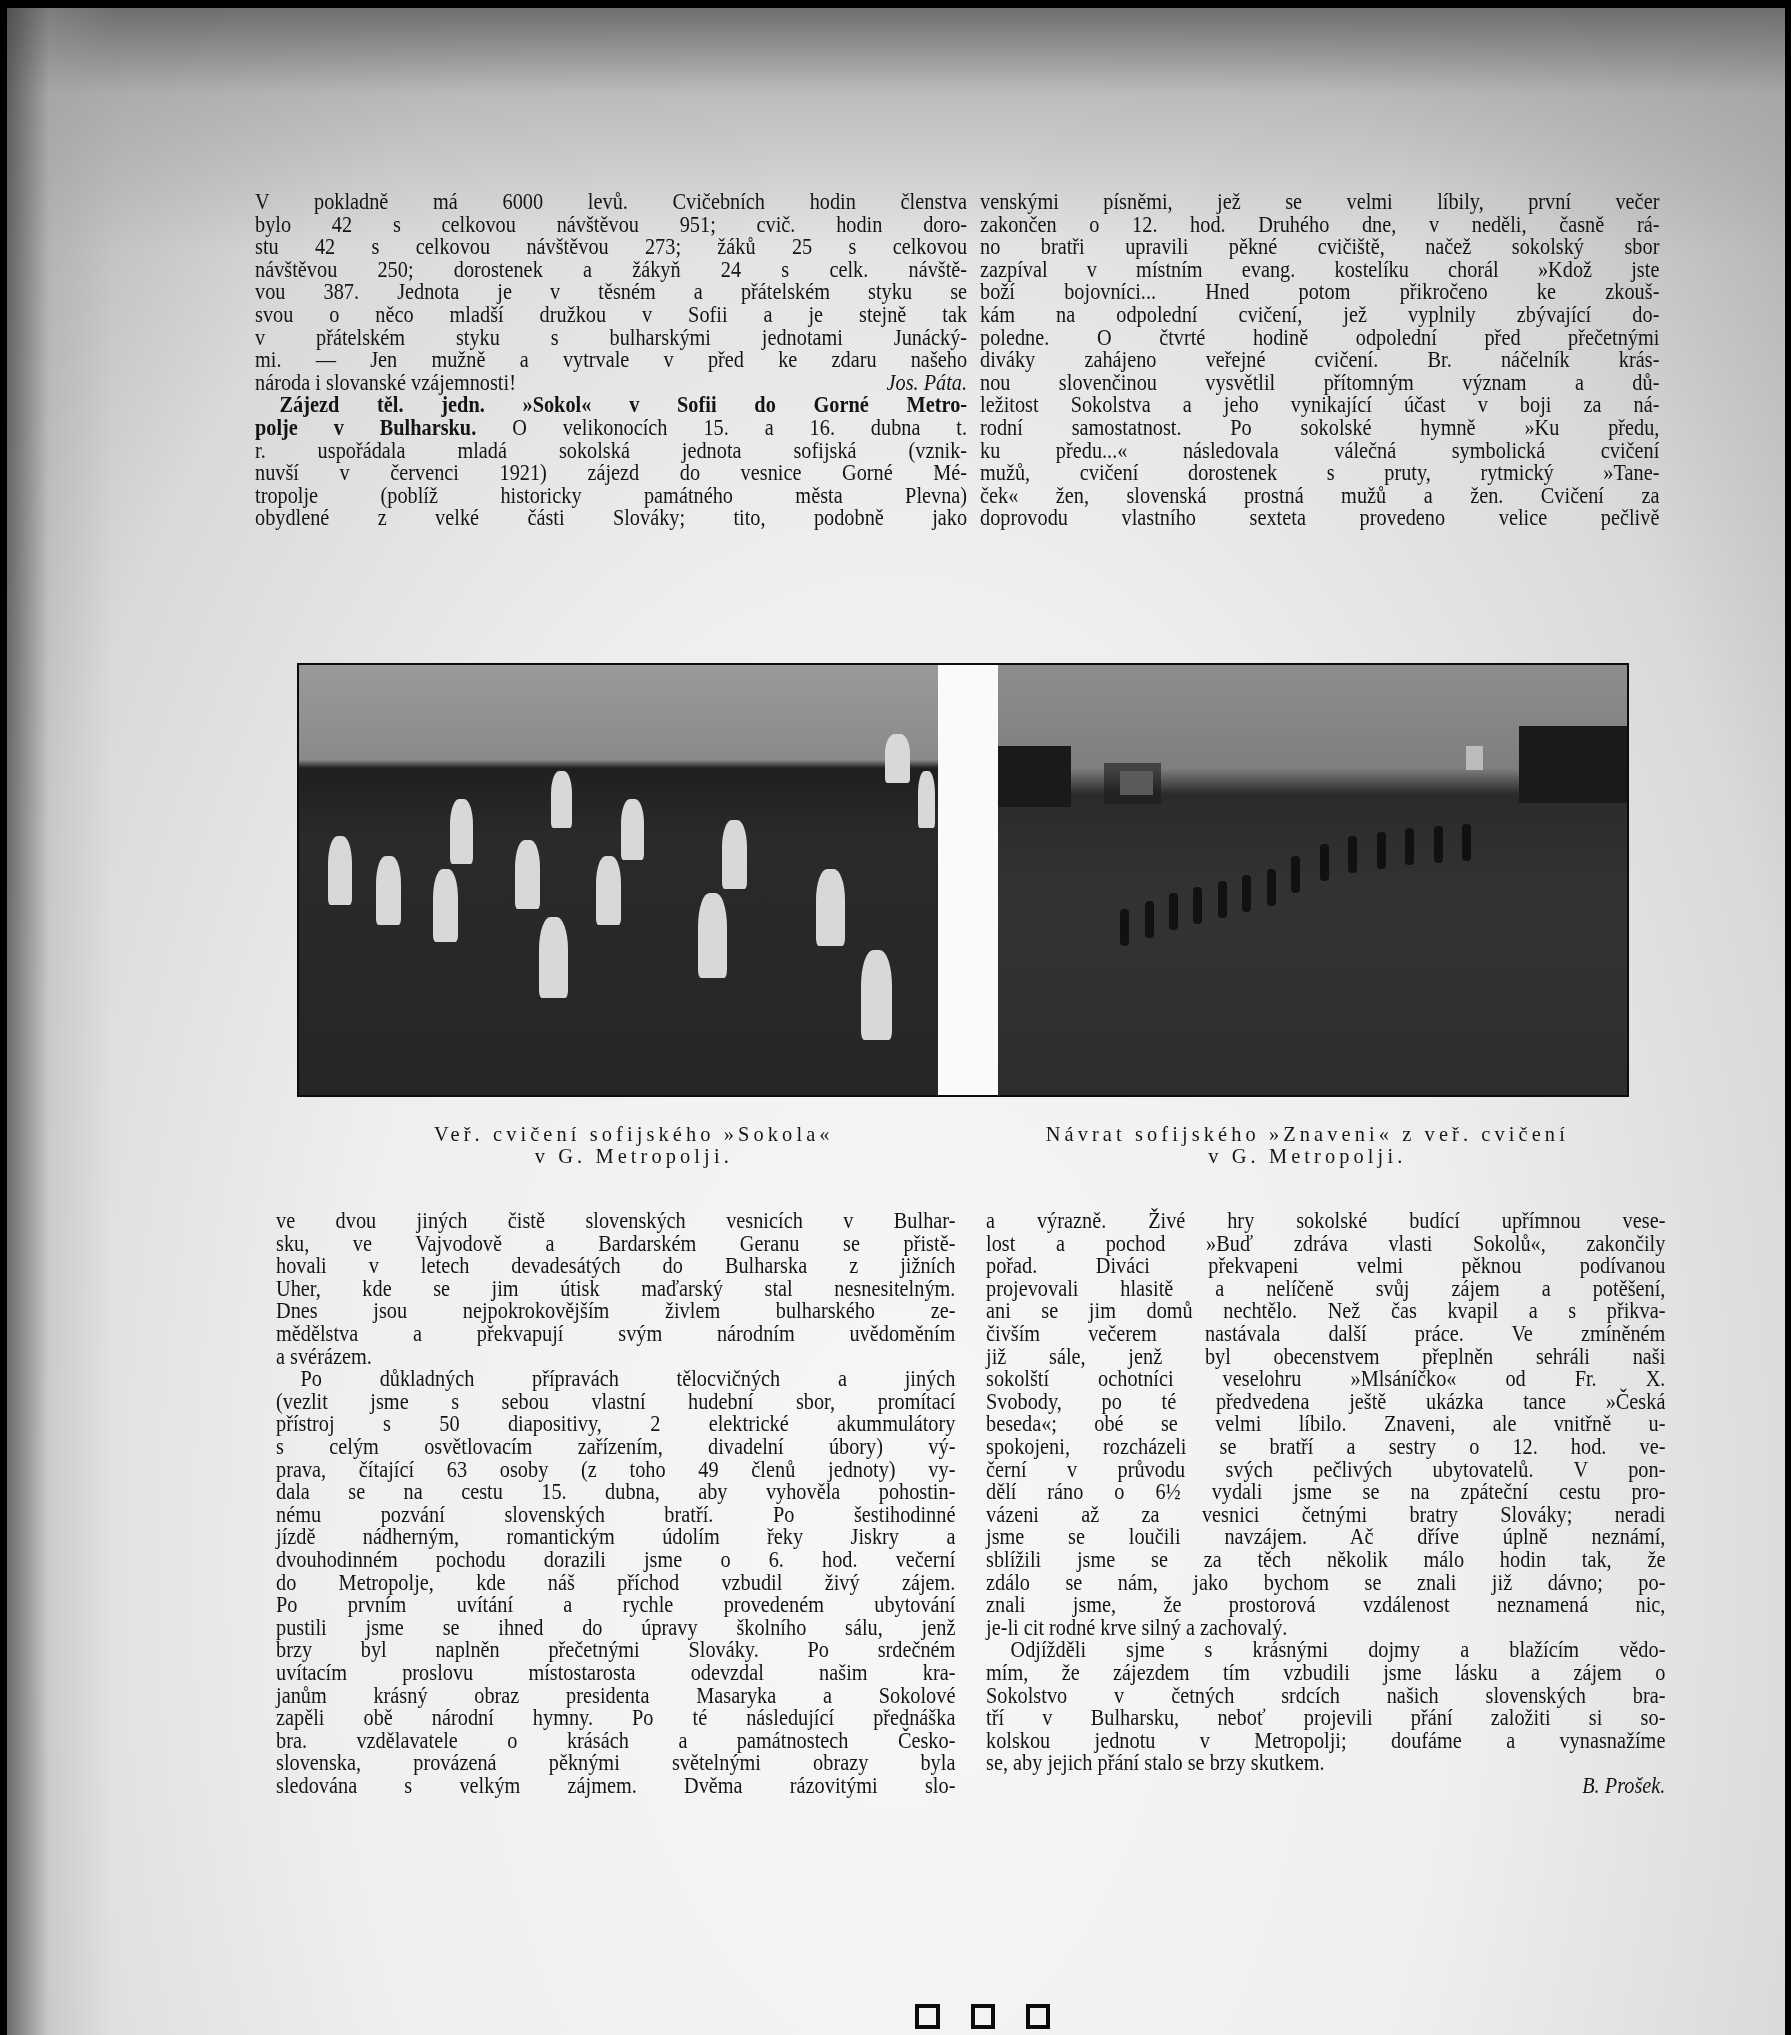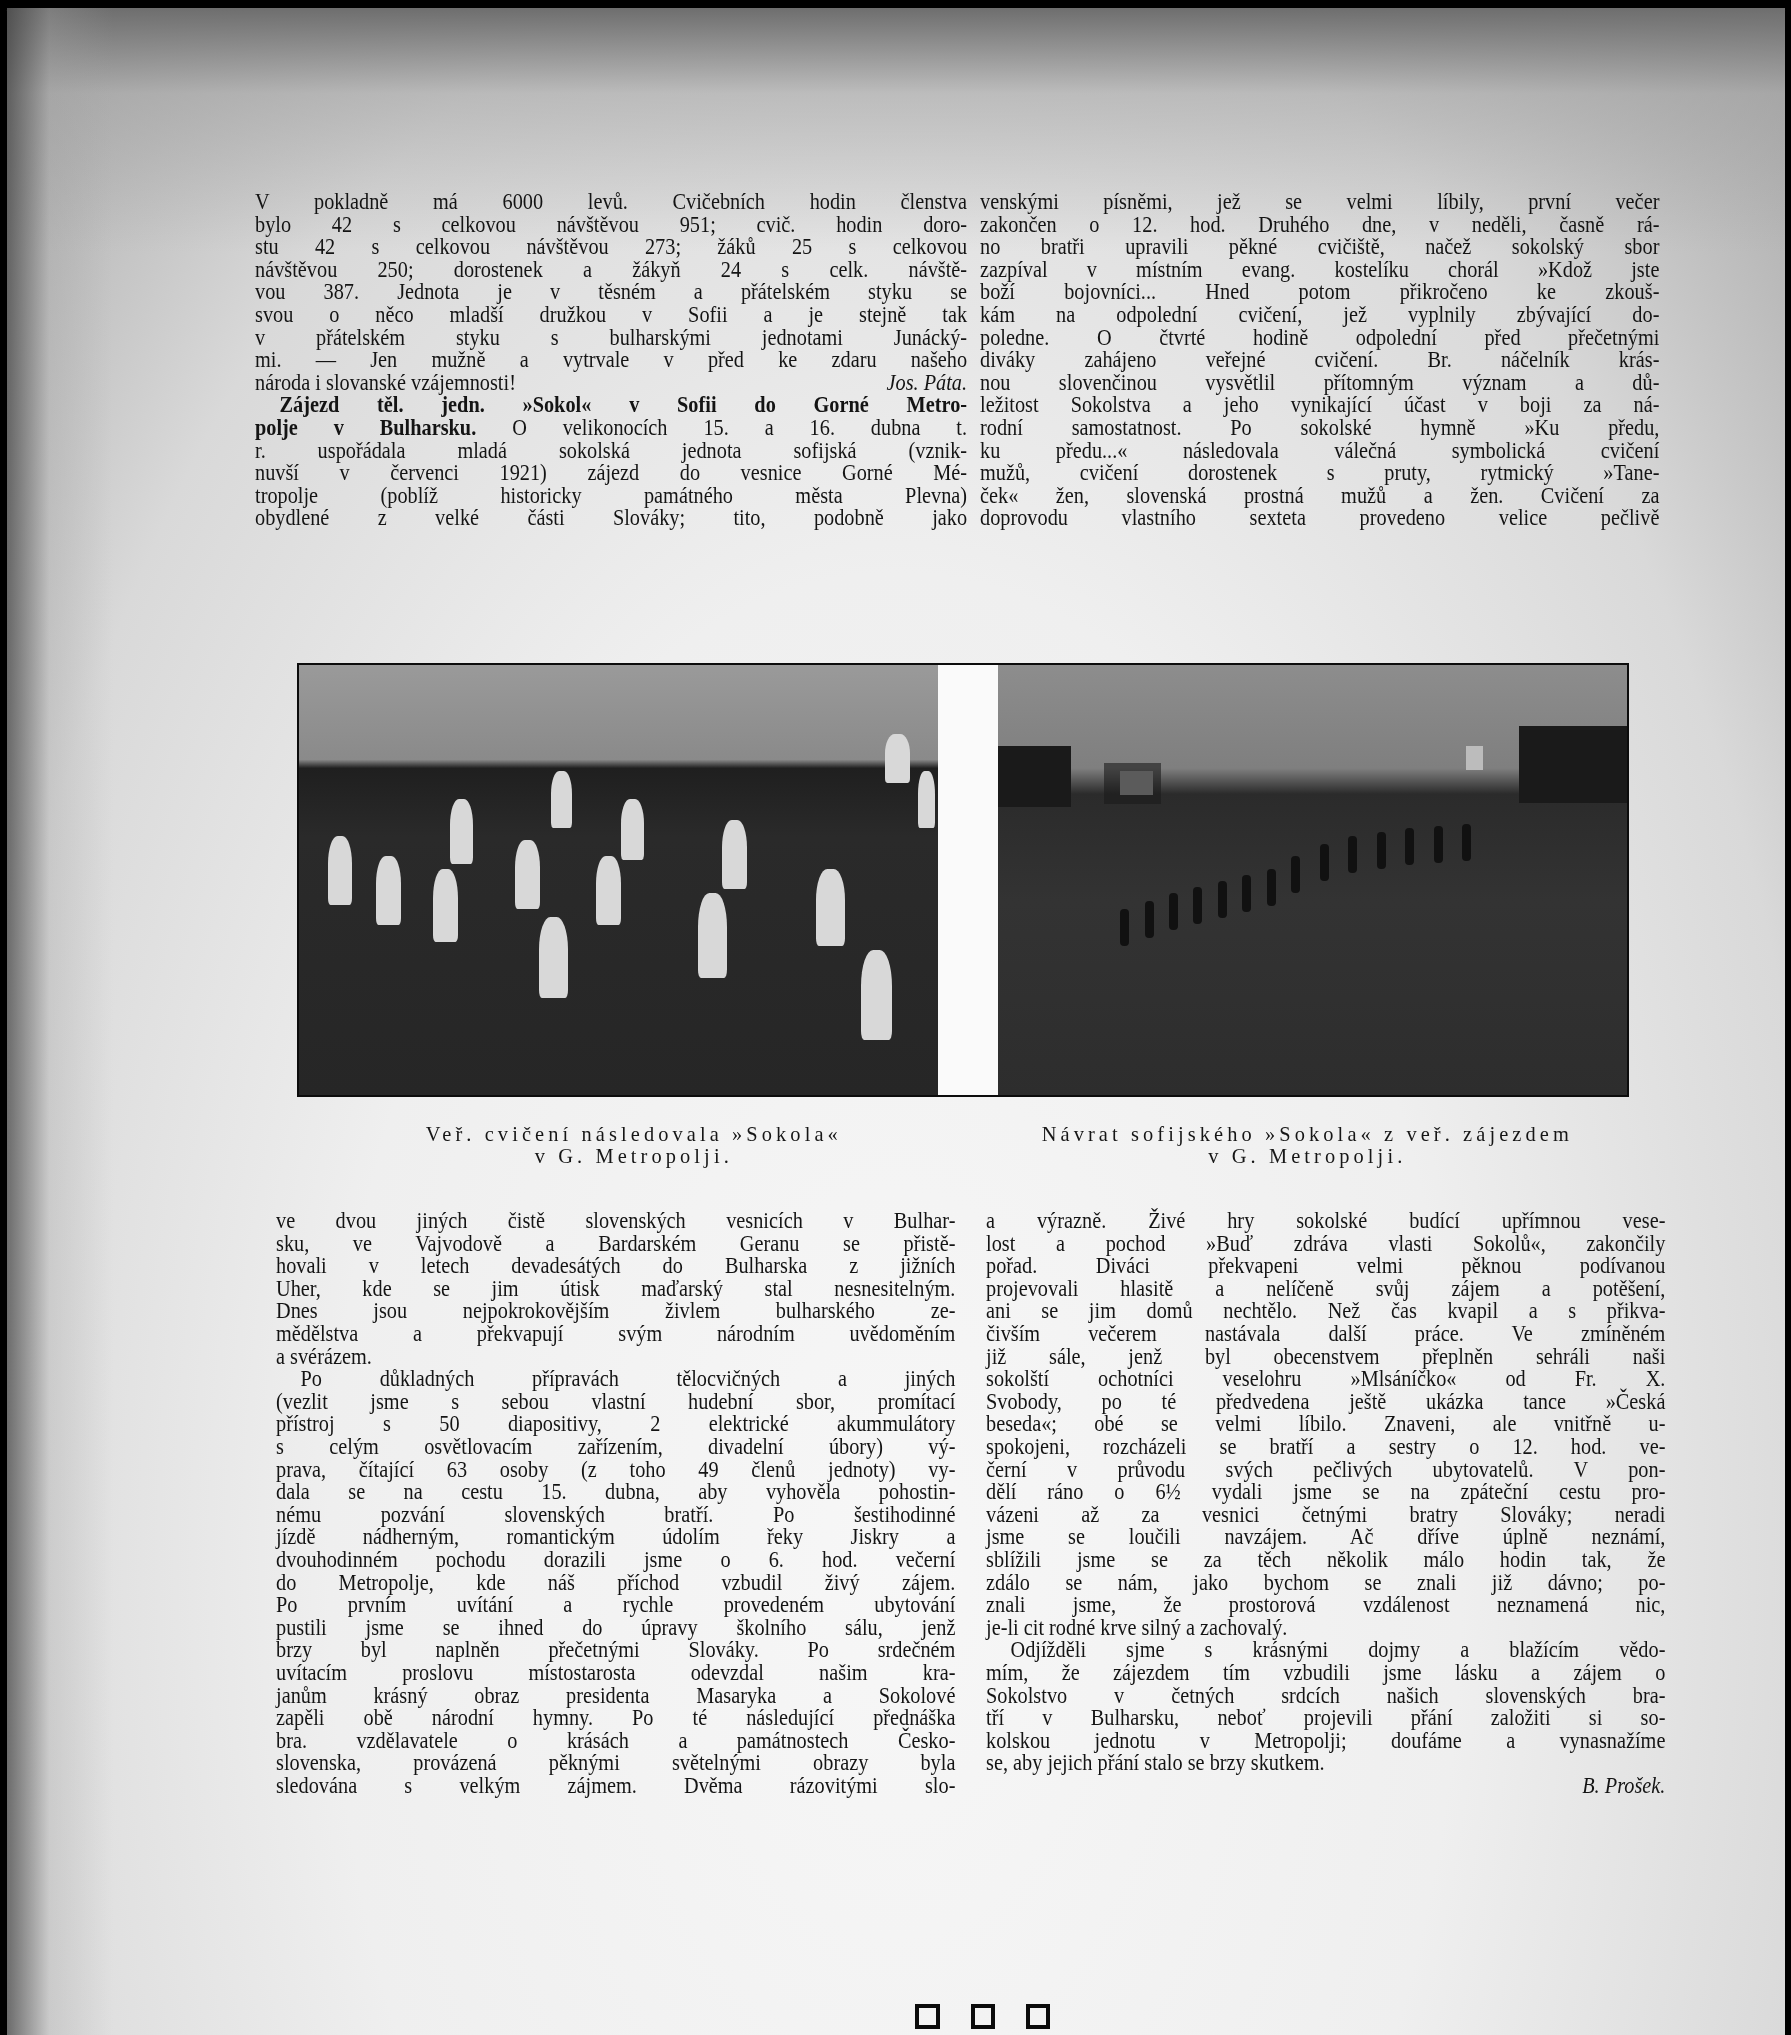--- a/index.html
+++ b/index.html
@@ -154,25 +154,25 @@
       <div class="marcher" style="left:322px;top:179px;"></div>
       <div class="marcher" style="left:350px;top:171px;"></div>
       <div class="marcher" style="left:379px;top:167px;"></div>
       <div class="marcher" style="left:407px;top:163px;"></div>
       <div class="marcher" style="left:436px;top:161px;"></div>
       <div class="marcher" style="left:464px;top:159px;"></div>
     </div>
   </div>
 
   <div class="caption" id="caption-left">
-    <div>Veř. cvičení následovala »Sokola«</div>
+    <div>Veř. cvičení sofijského »Sokola«</div>
     <div>v G. Metropolji.</div>
   </div>
   <div class="caption" id="caption-right">
-    <div>Návrat sofijského »Sokola« z veř. zájezdem</div>
+    <div>Návrat sofijského »Znaveni« z veř. cvičení</div>
     <div>v G. Metropolji.</div>
   </div>
 
   <div class="col" id="col-bl">
     <p>
       <span class="line">ve dvou jiných čistě slovenských vesnicích v Bulhar-</span>
       <span class="line">sku, ve Vajvodově a Bardarském Geranu se přistě-</span>
       <span class="line">hovali v letech devadesátých do Bulharska z jižních</span>
       <span class="line">Uher, kde se jim útisk maďarský stal nesnesitelným.</span>
       <span class="line">Dnes jsou nejpokrokovějším živlem bulharského ze-</span>

